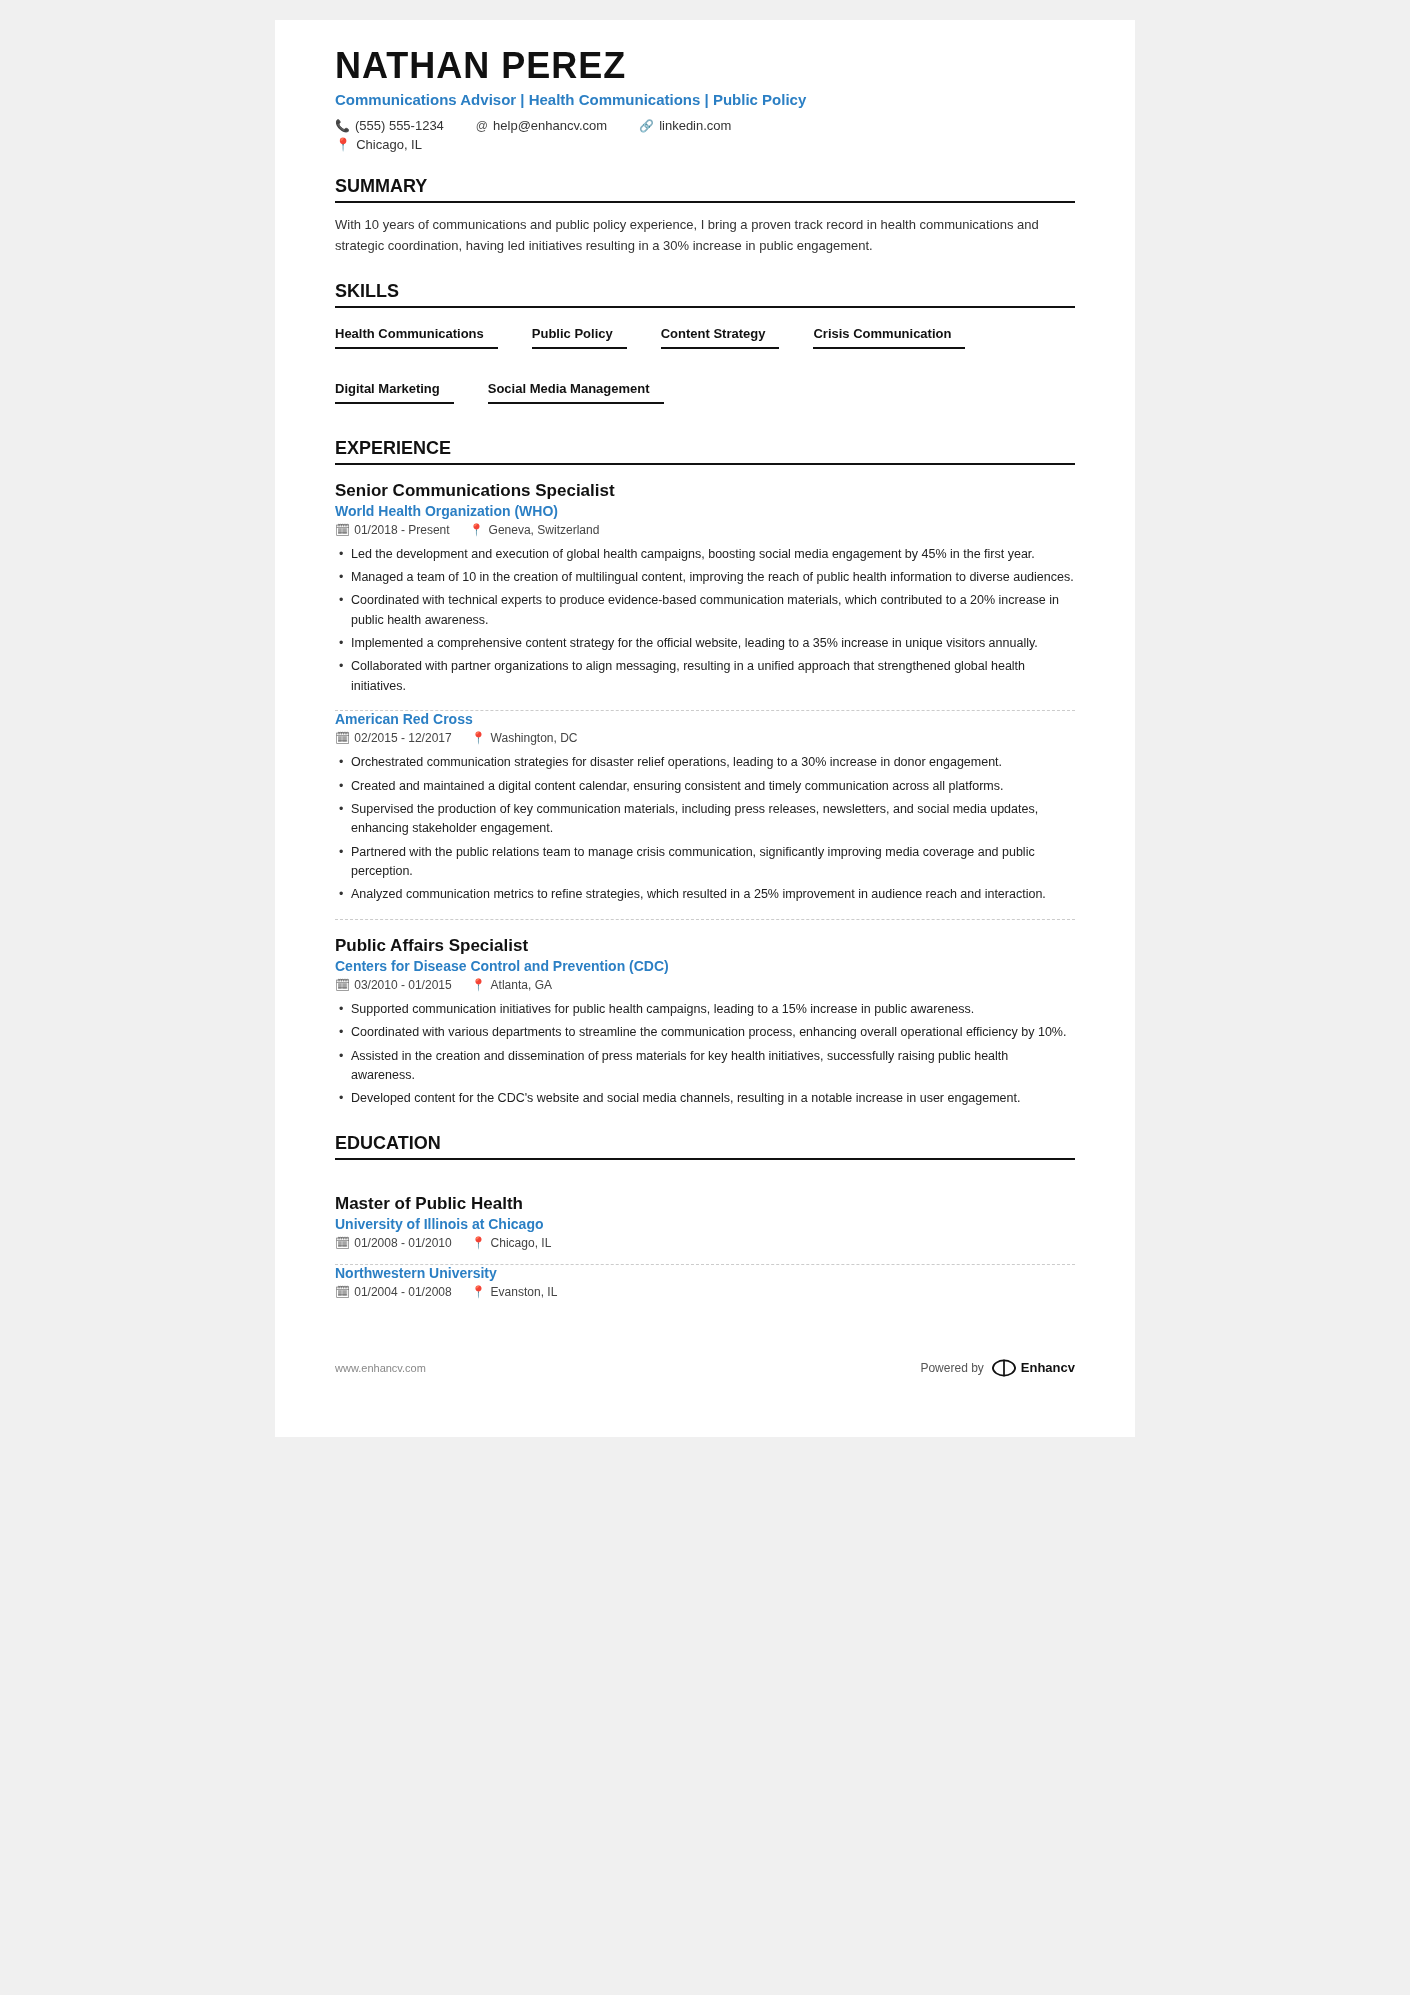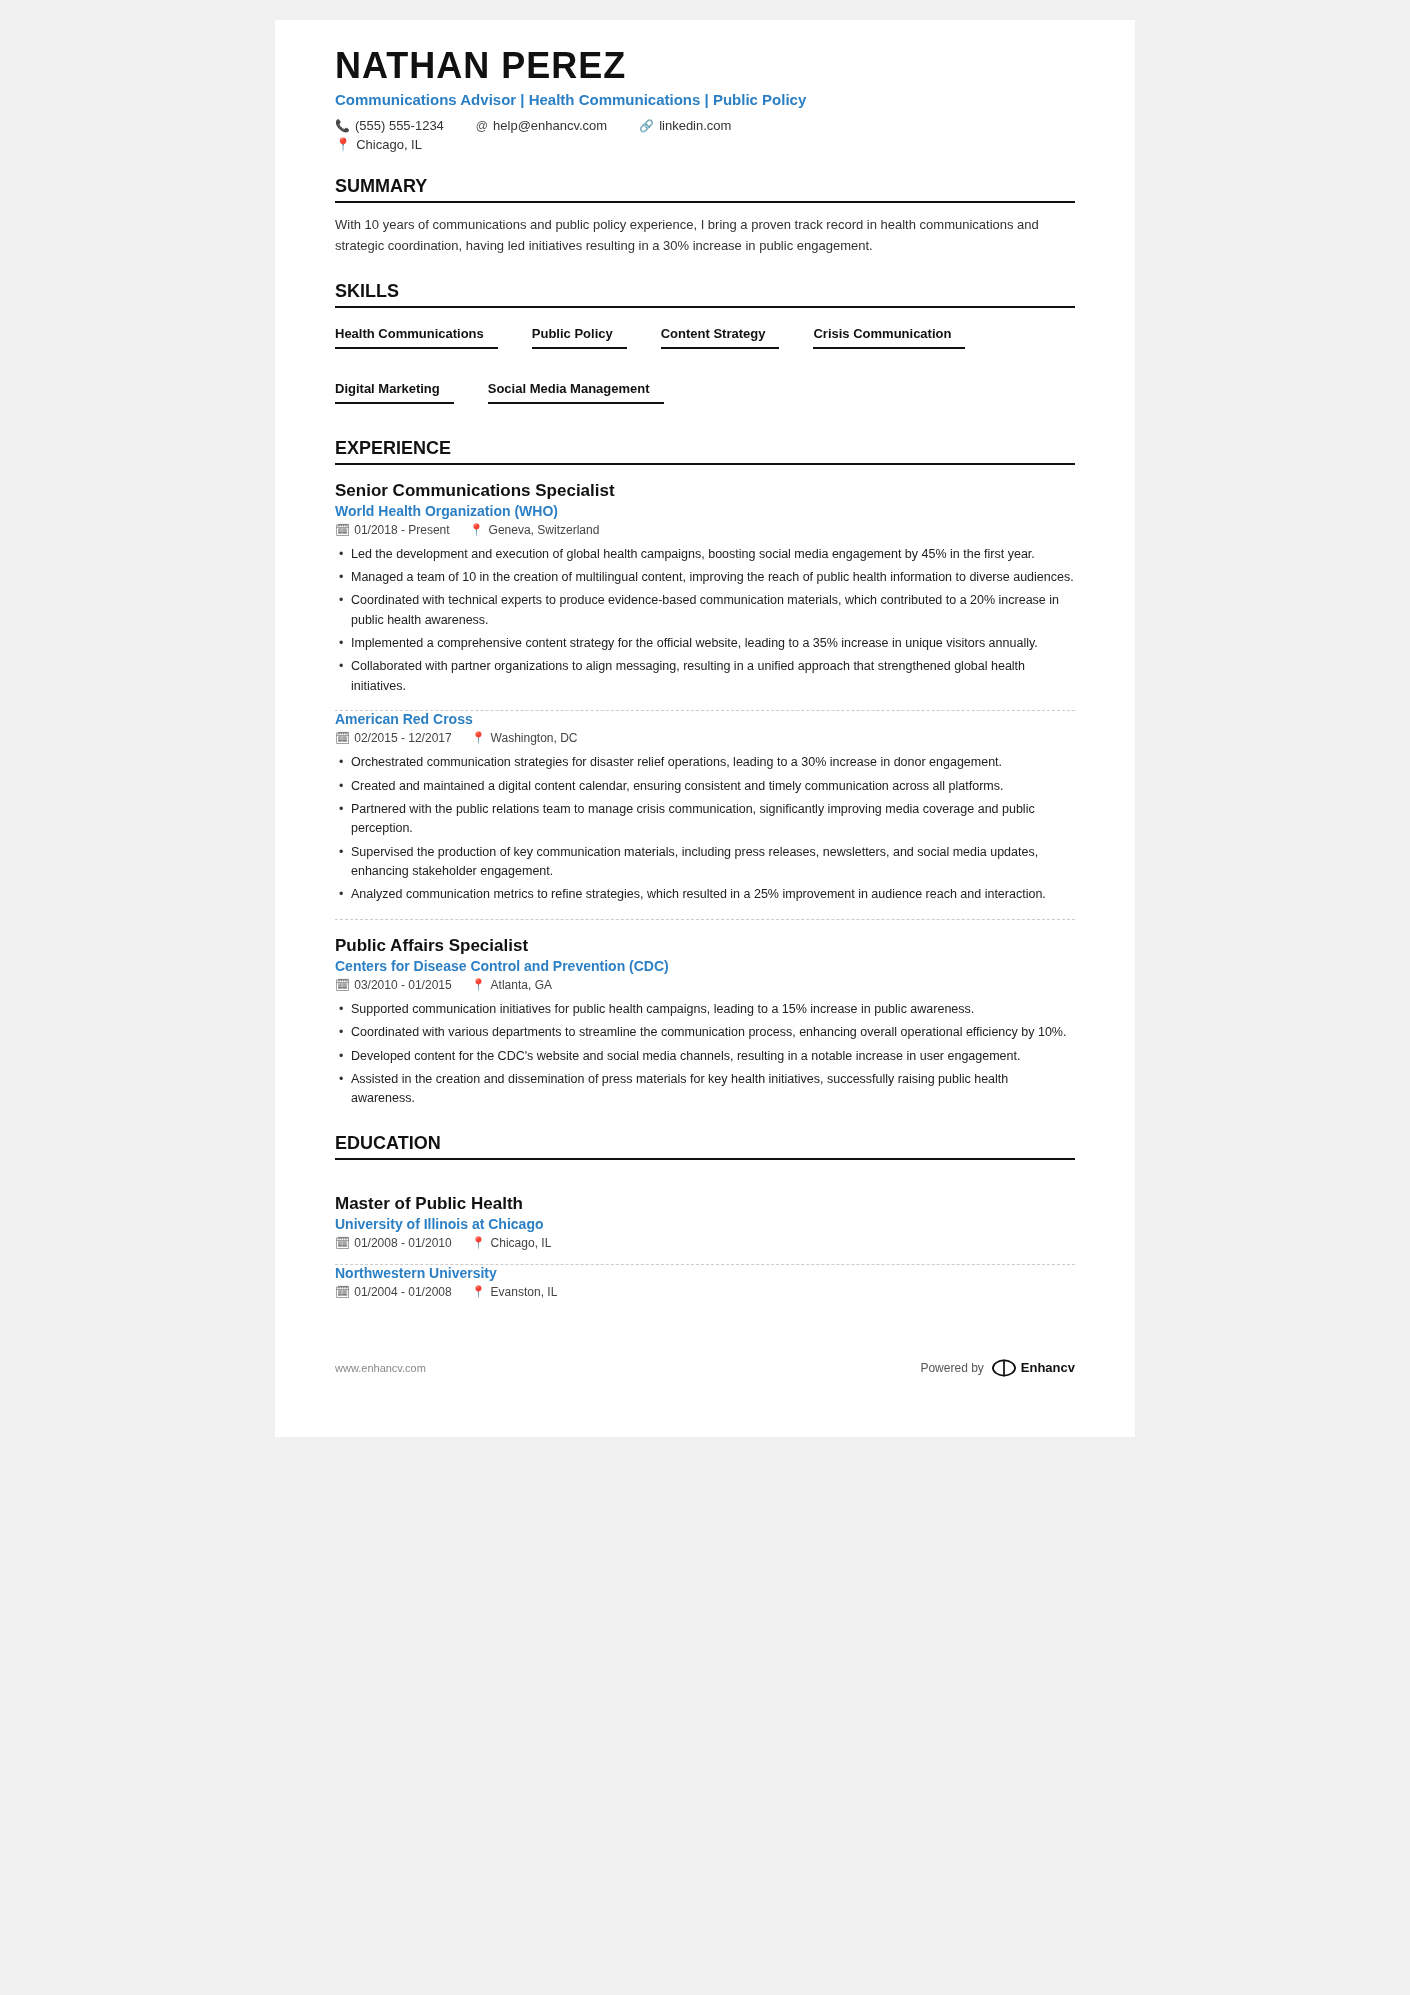--- a/index.html
+++ b/index.html
@@ -246,38 +246,38 @@
         <div>
           <hr class="job-divider">
           <div class="company-name">American Red Cross</div>
           <div class="job-meta">
             <div class="job-meta-item"><span>🗓</span> 02/2015 - 12/2017</div>
             <div class="job-meta-item"><span>📍</span> Washington, DC</div>
           </div>
           <ul class="bullet-list">
             <li>Orchestrated communication strategies for disaster relief operations, leading to a 30% increase in donor engagement.</li>
             <li>Created and maintained a digital content calendar, ensuring consistent and timely communication across all platforms.</li>
+            <li>Supervised the production of key communication materials, including press releases, newsletters, and social media updates, enhancing stakeholder engagement.</li>
             <li>Partnered with the public relations team to manage crisis communication, significantly improving media coverage and public perception.</li>
-            <li>Supervised the production of key communication materials, including press releases, newsletters, and social media updates, enhancing stakeholder engagement.</li>
             <li>Analyzed communication metrics to refine strategies, which resulted in a 25% improvement in audience reach and interaction.</li>
           </ul>
         </div>
         <div>
           <hr class="job-divider">
           <div class="job-title">Public Affairs Specialist</div>
           <div class="company-name">Centers for Disease Control and Prevention (CDC)</div>
           <div class="job-meta">
             <div class="job-meta-item"><span>🗓</span> 03/2010 - 01/2015</div>
             <div class="job-meta-item"><span>📍</span> Atlanta, GA</div>
           </div>
           <ul class="bullet-list">
             <li>Supported communication initiatives for public health campaigns, leading to a 15% increase in public awareness.</li>
             <li>Coordinated with various departments to streamline the communication process, enhancing overall operational efficiency by 10%.</li>
+            <li>Assisted in the creation and dissemination of press materials for key health initiatives, successfully raising public health awareness.</li>
             <li>Developed content for the CDC's website and social media channels, resulting in a notable increase in user engagement.</li>
-            <li>Assisted in the creation and dissemination of press materials for key health initiatives, successfully raising public health awareness.</li>
           </ul>
         </div>
       </div>
   </div>
 
   <div>
     <div class="section-title">EDUCATION</div>
     <div id="edu-container">
         <div>
           <div class="edu-title">Master of Public Health</div>

